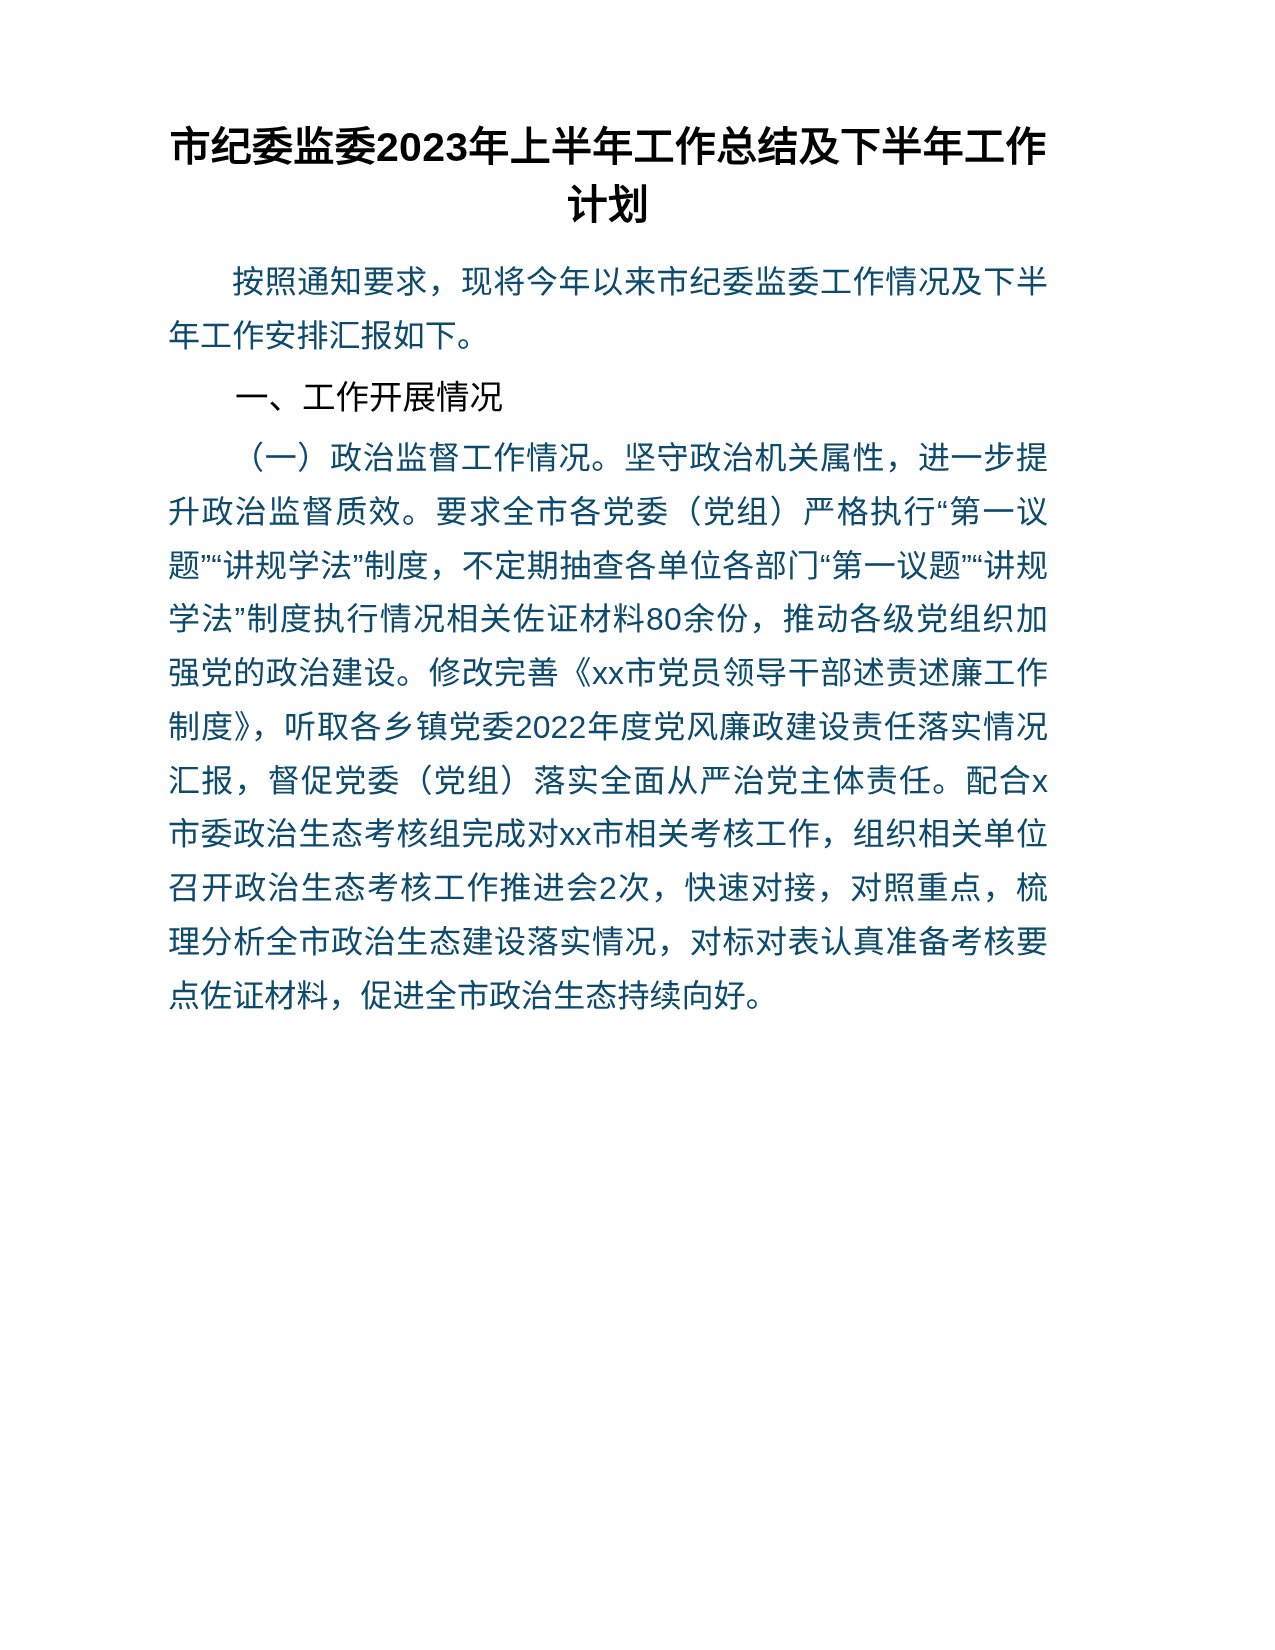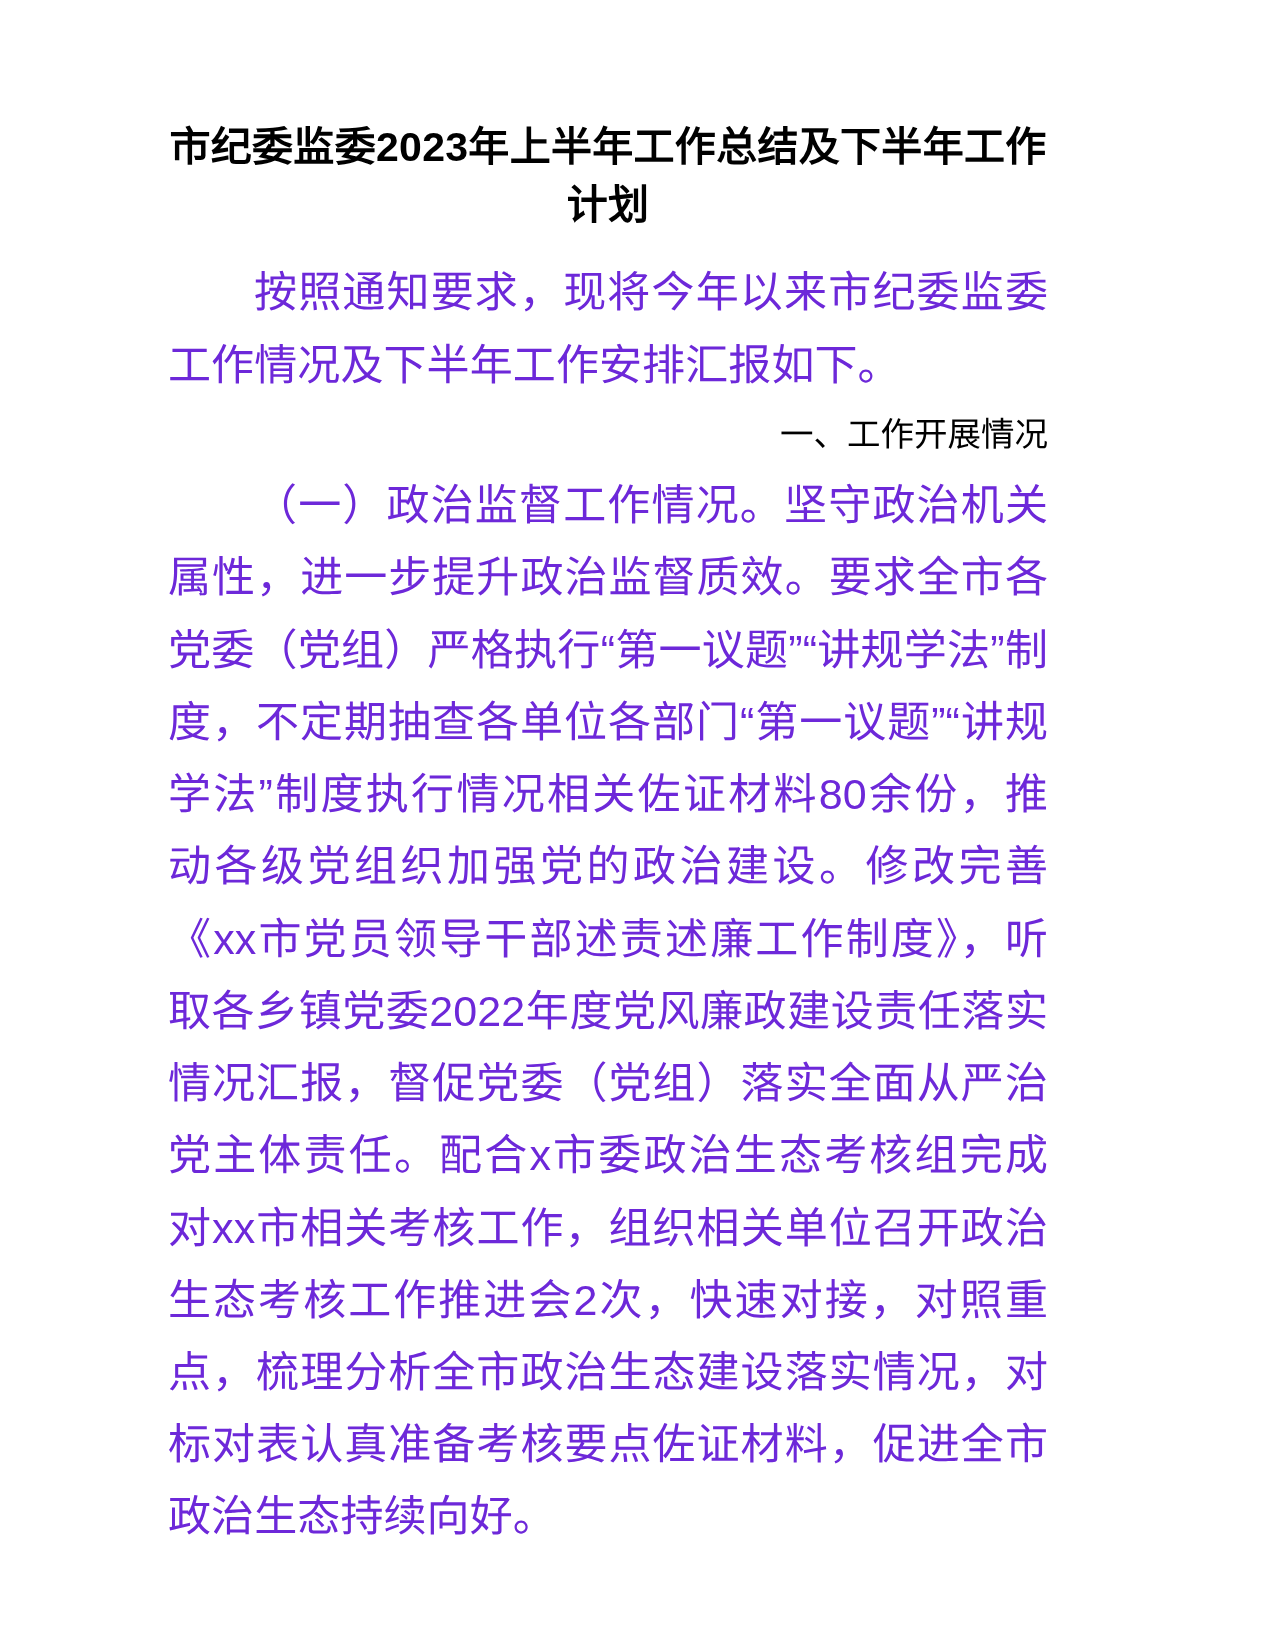--- a/index.html
+++ b/index.html
@@ -30,36 +30,35 @@
   .doc-title {
     font-size: 41px;
     font-weight: 700;
     line-height: 1.42;
     text-align: center;
     letter-spacing: 0.3px;
     margin: 0 0 22px 0;
     color: #000000;
   }
   .doc-para {
-    font-size: 43px;
+    font-size: 32px;
     line-height: 1.68;
     text-align: justify;
     text-justify: inter-ideograph;
     text-indent: 2em;
     margin: 0 0 6px 0;
-    color: #6d28d9;
+    color: #0c4a6e;
     letter-spacing: 0.1px;
   }
   .doc-heading {
     font-size: 33.5px;
     line-height: 1.68;
     text-indent: 2em;
     margin: 0 0 6px 0;
     color: #000000;
-    text-align: right;
   }
   .doc-para:last-child {
     margin-bottom: 0;
   }
 </style>
 </head>
 <body>
 
 <div class="page">
   <div class="page-inner">

